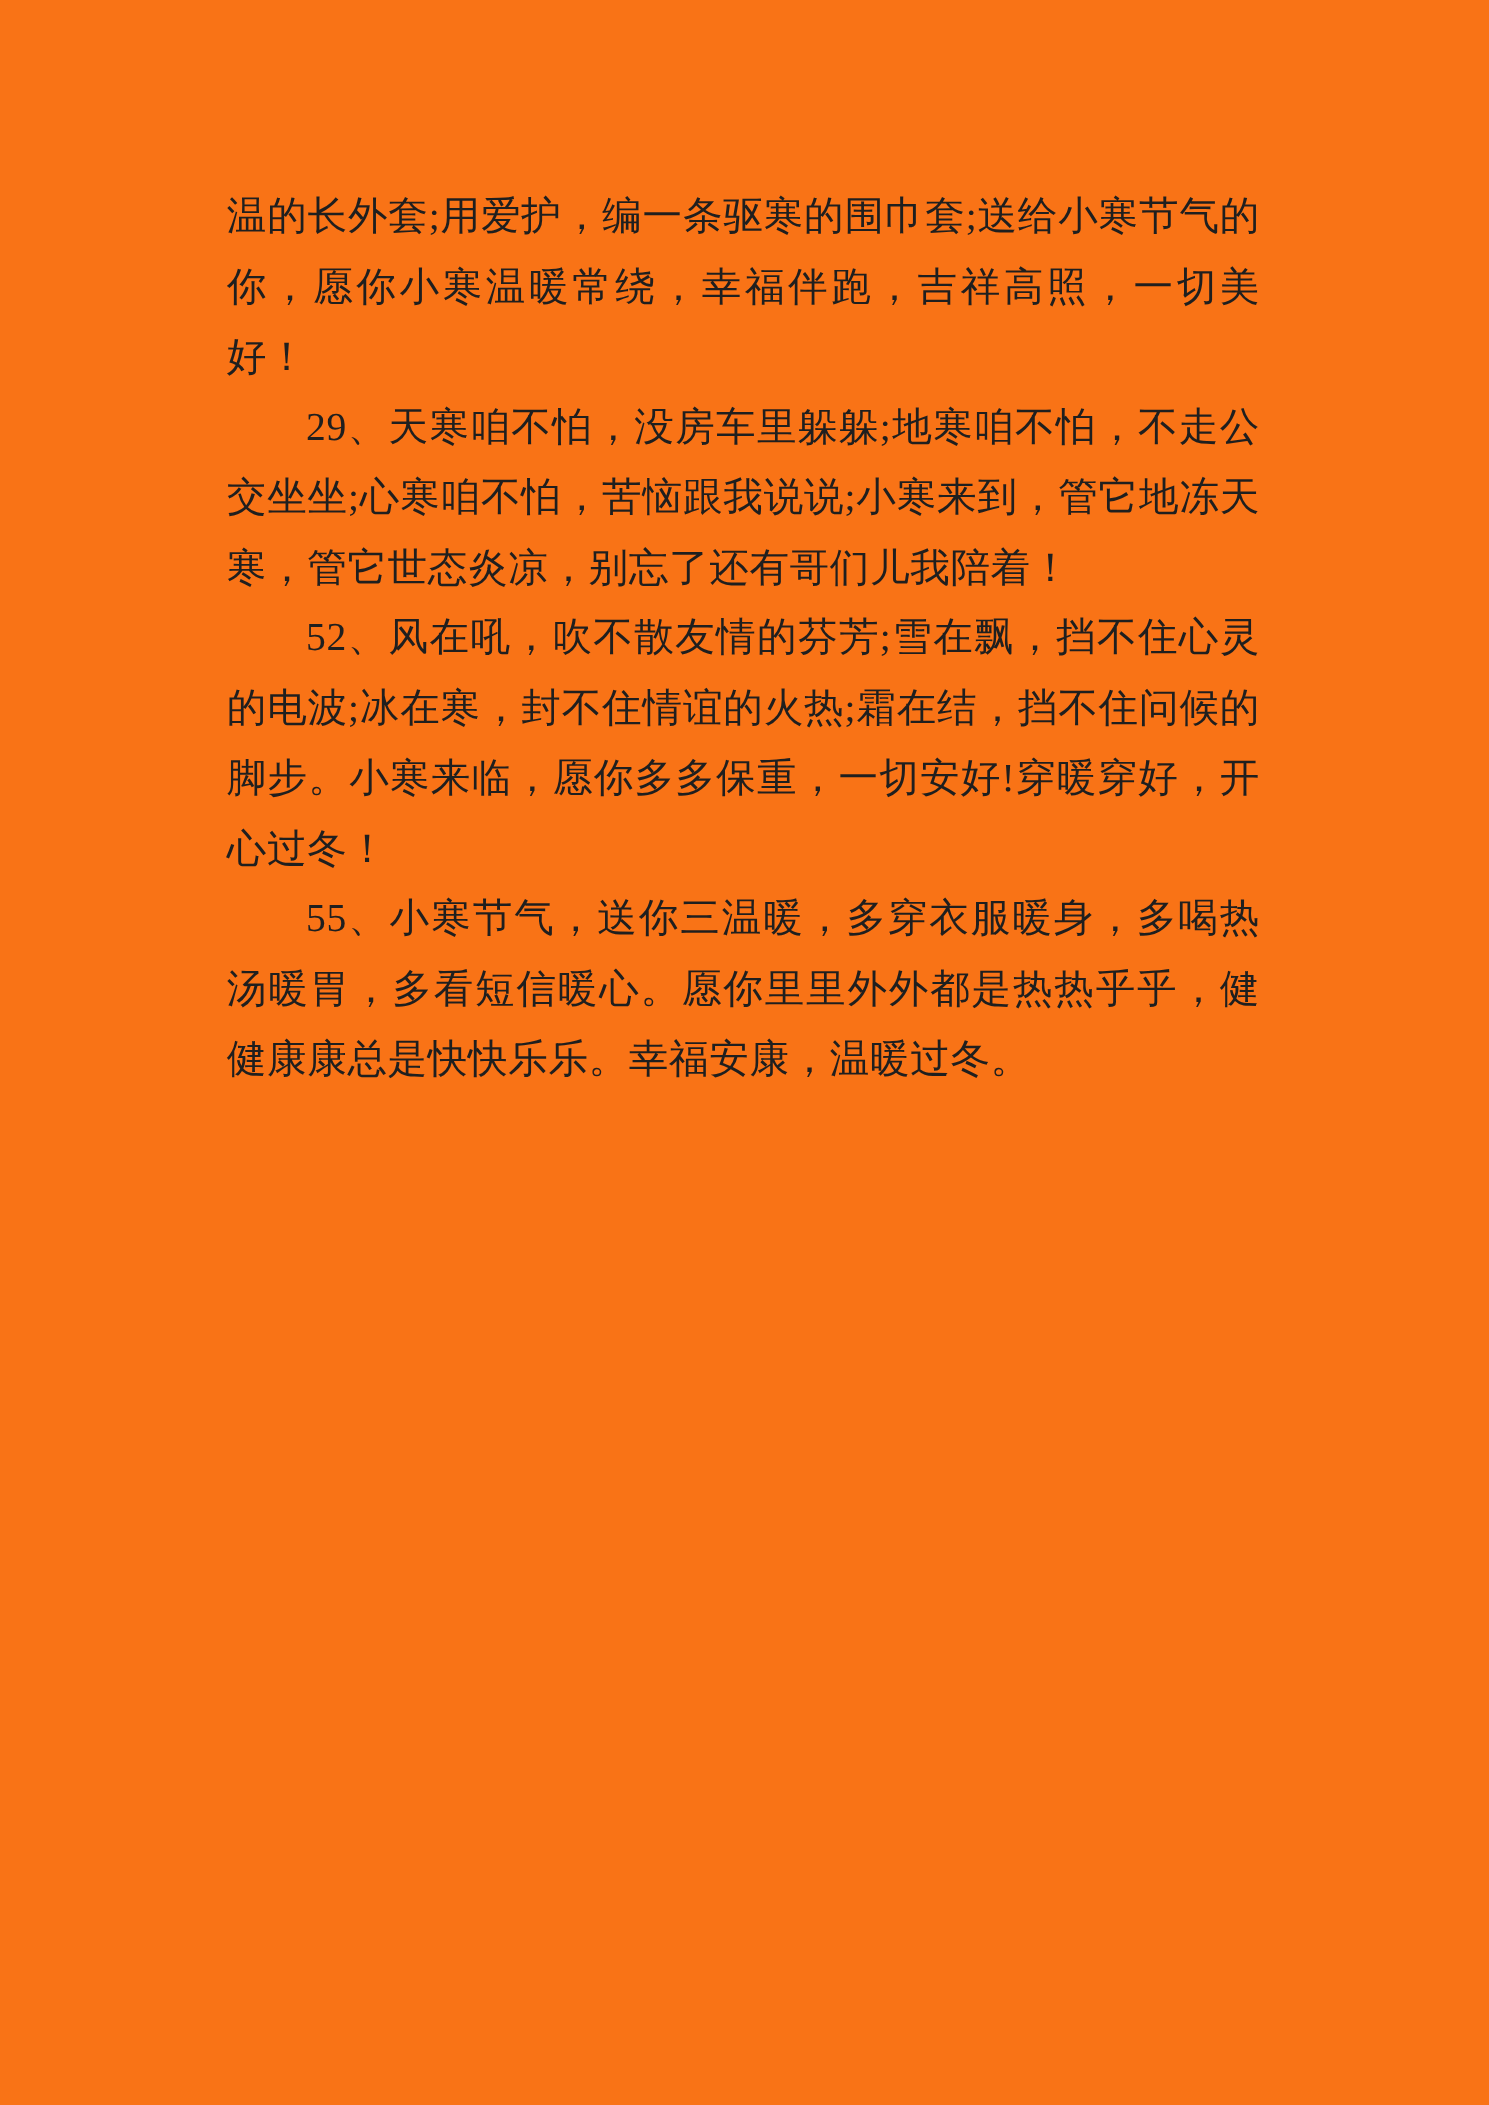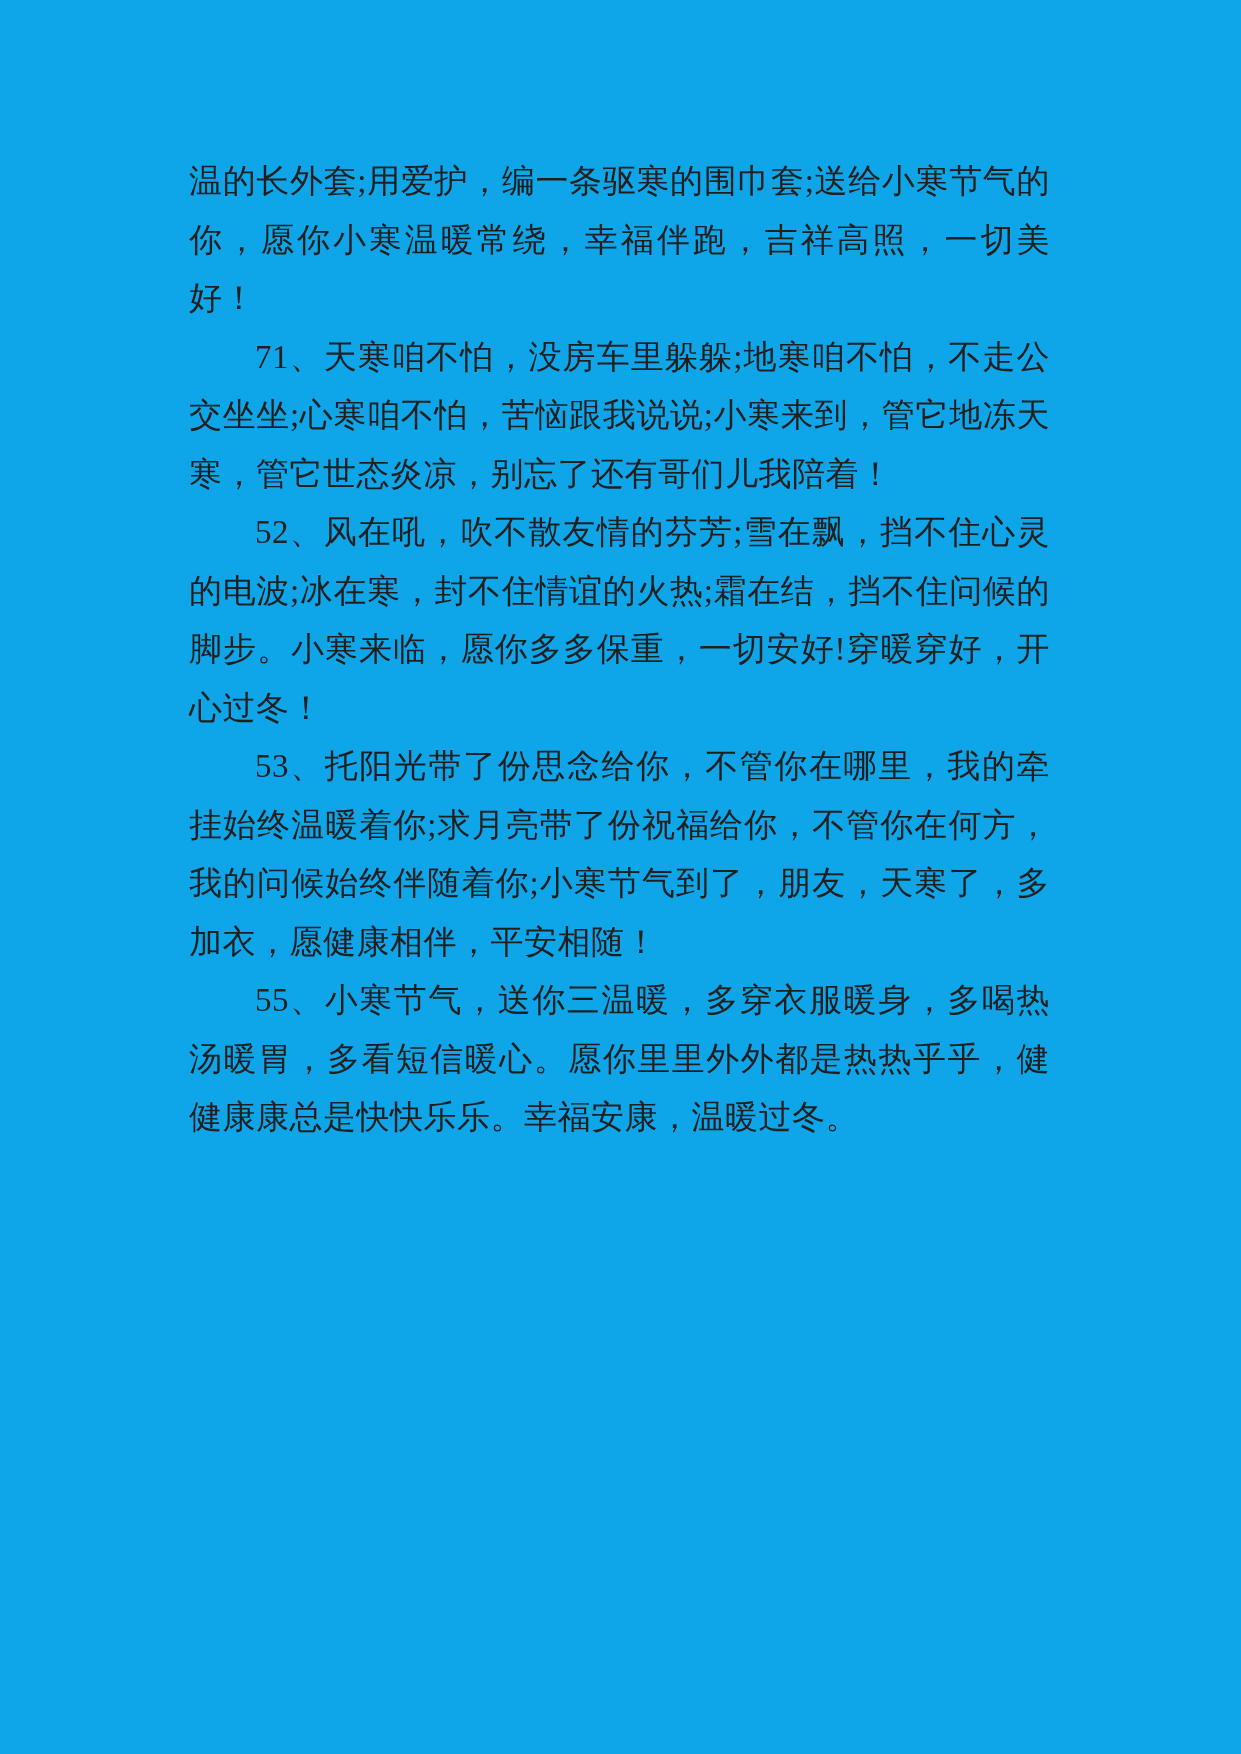--- a/index.html
+++ b/index.html
@@ -4,21 +4,21 @@
 <style>
   html, body {
     margin: 0;
     padding: 0;
     background: #ffffff;
   }
   .page {
     position: relative;
     width: 1241px;
     height: 1754px;
-    background: #0ea5e9;
+    background: #f97316;
     overflow: hidden;
   }
   .text-column {
     position: absolute;
     left: 189px;
     top: 152px;
     width: 861px;
   }
   .para {
     margin: 0;
@@ -36,18 +36,17 @@
   .para.indent {
     text-indent: 2em;
   }
 </style>
 </head>
 <body>
 
 <div class="page">
   <div class="text-column">
     <p class="para">温的长外套;用爱护，编一条驱寒的围巾套;送给小寒节气的你，愿你小寒温暖常绕，幸福伴跑，吉祥高照，一切美好！</p>
-    <p class="para indent">71、天寒咱不怕，没房车里躲躲;地寒咱不怕，不走公交坐坐;心寒咱不怕，苦恼跟我说说;小寒来到，管它地冻天寒，管它世态炎凉，别忘了还有哥们儿我陪着！</p>
+    <p class="para indent">29、天寒咱不怕，没房车里躲躲;地寒咱不怕，不走公交坐坐;心寒咱不怕，苦恼跟我说说;小寒来到，管它地冻天寒，管它世态炎凉，别忘了还有哥们儿我陪着！</p>
     <p class="para indent">52、风在吼，吹不散友情的芬芳;雪在飘，挡不住心灵的电波;冰在寒，封不住情谊的火热;霜在结，挡不住问候的脚步。小寒来临，愿你多多保重，一切安好!穿暖穿好，开心过冬！</p>
-    <p class="para indent">53、托阳光带了份思念给你，不管你在哪里，我的牵挂始终温暖着你;求月亮带了份祝福给你，不管你在何方，我的问候始终伴随着你;小寒节气到了，朋友，天寒了，多加衣，愿健康相伴，平安相随！</p>
     <p class="para indent">55、小寒节气，送你三温暖，多穿衣服暖身，多喝热汤暖胃，多看短信暖心。愿你里里外外都是热热乎乎，健健康康总是快快乐乐。幸福安康，温暖过冬。</p>
   </div>
 </div>
 
 </body></html>

